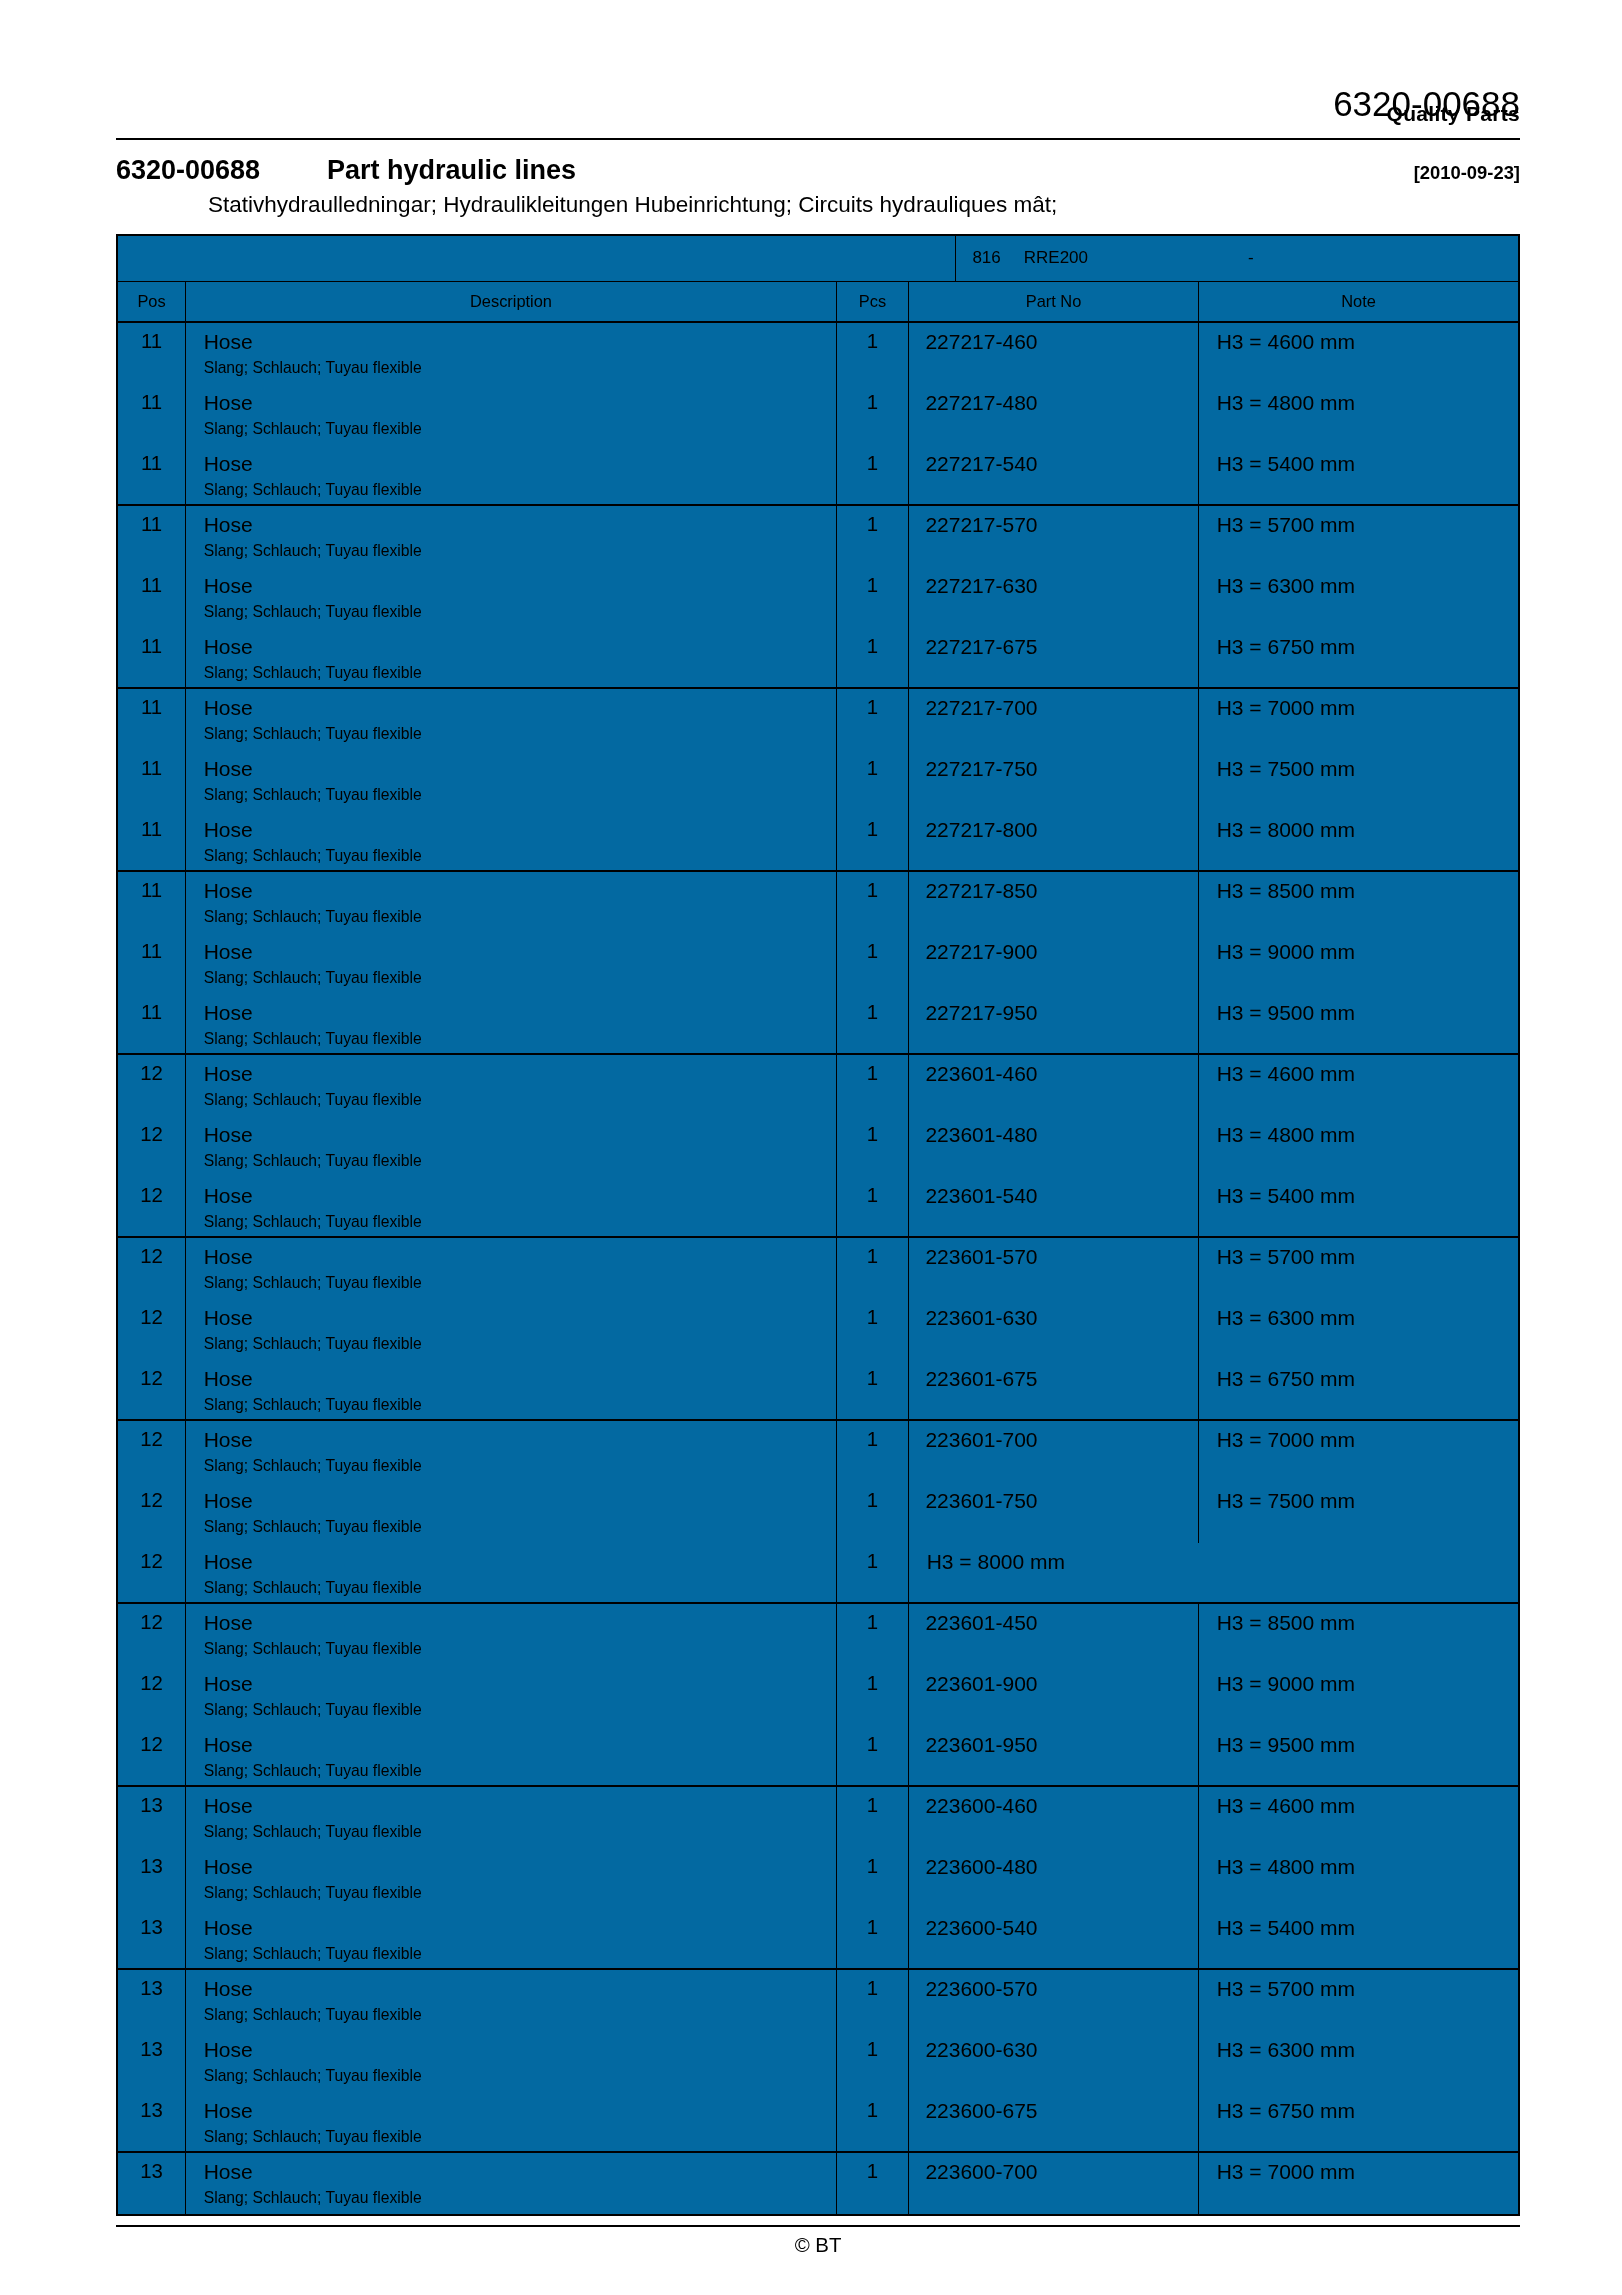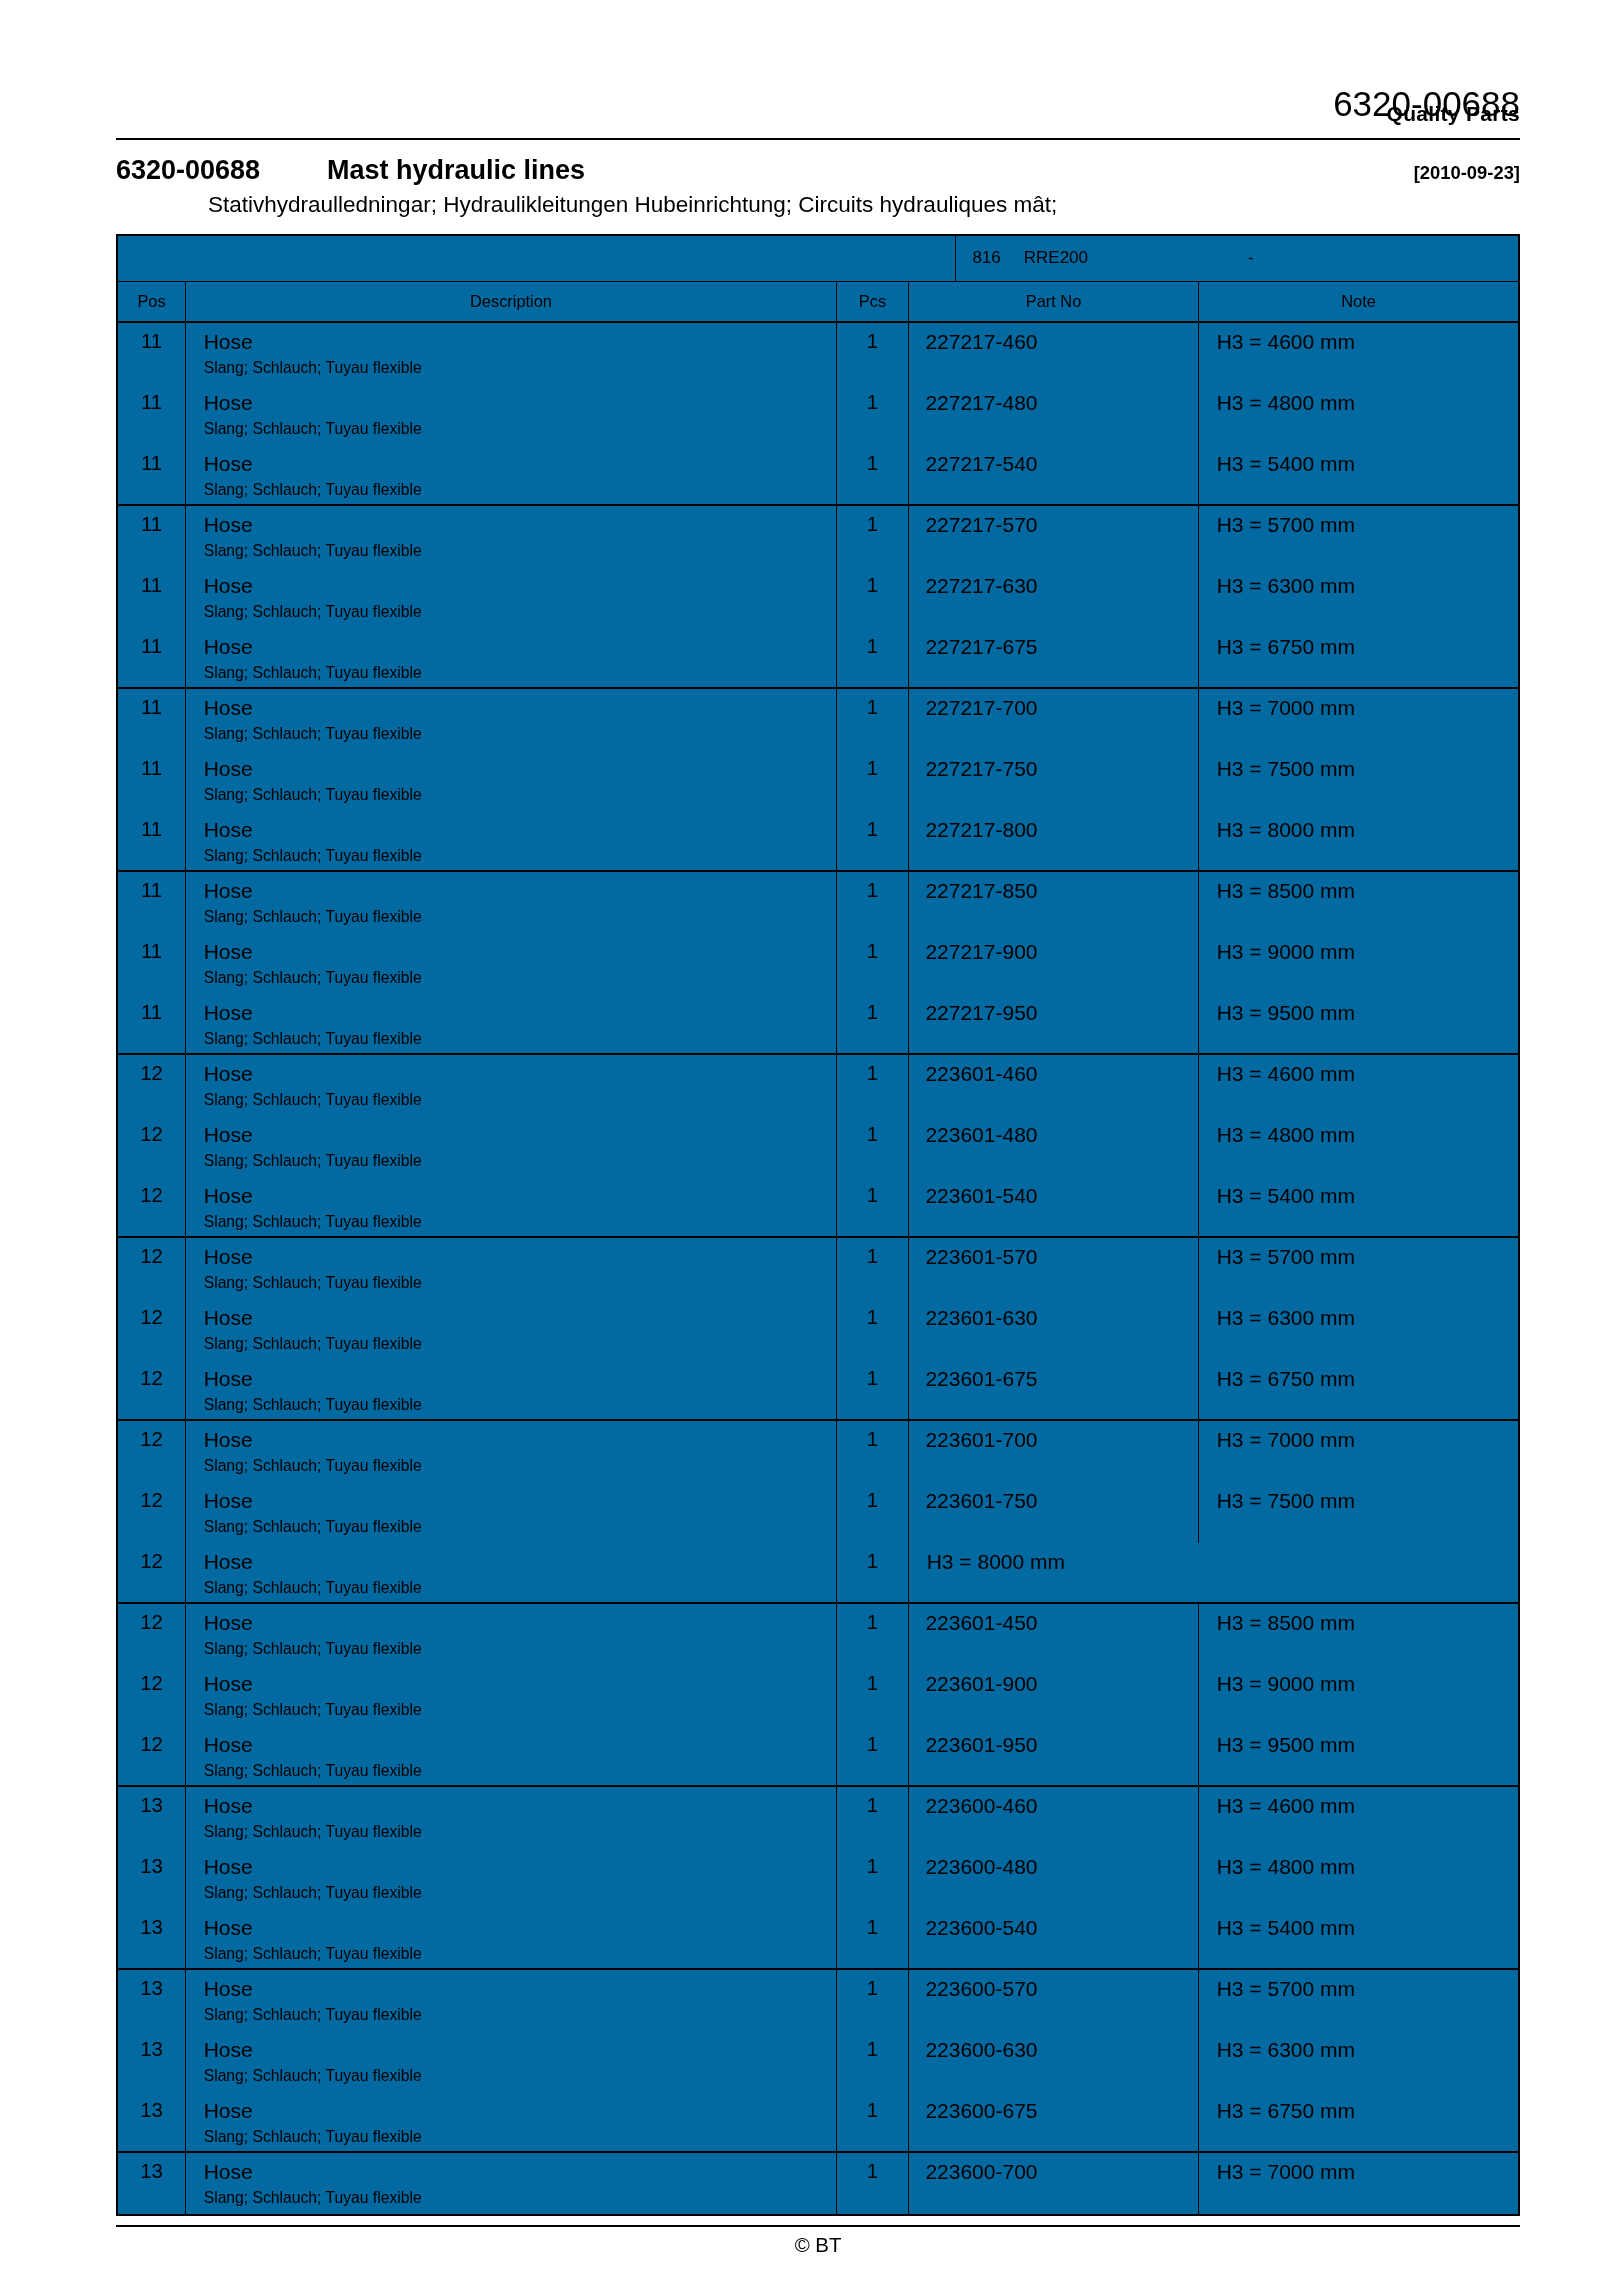--- a/index.html
+++ b/index.html
@@ -62,21 +62,21 @@
 
 <div class="page">
 
   <div class="topbar">
     <div class="qp">Quality Parts</div>
     <div class="top-right-num">6320-00688</div>
   </div>
 
   <div class="titlerow">
     <div class="doc-num">6320-00688</div>
-    <div class="doc-title">Mast hydraulic lines</div>
+    <div class="doc-title">Part hydraulic lines</div>
     <div class="doc-date">[2010-09-23]</div>
   </div>
   <div class="subtitle">Stativhydraulledningar; Hydraulikleitungen Hubeinrichtung; Circuits hydrauliques mât;</div>
 
   <div class="ptable">
 
     <div class="model-row">
       <div class="m1"></div>
       <div class="m2">
         <span class="sp">816</span>

